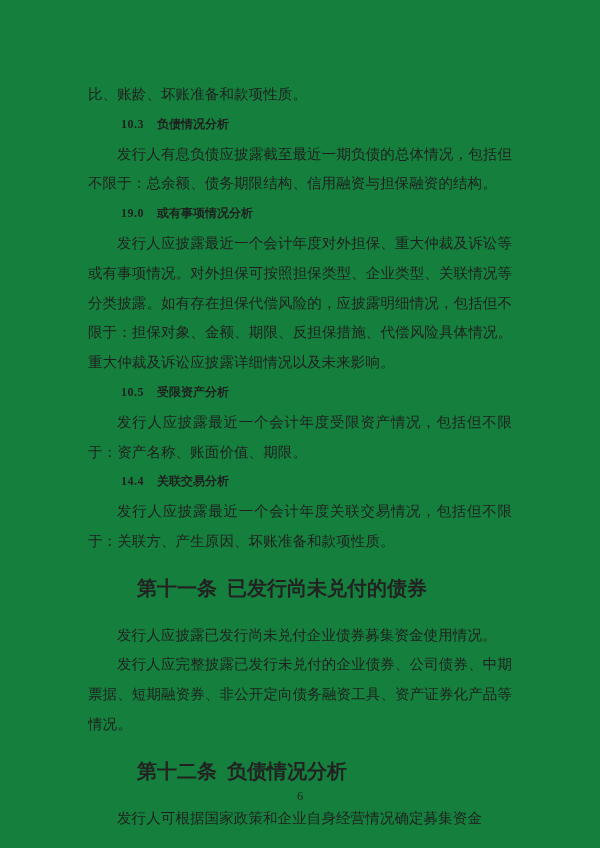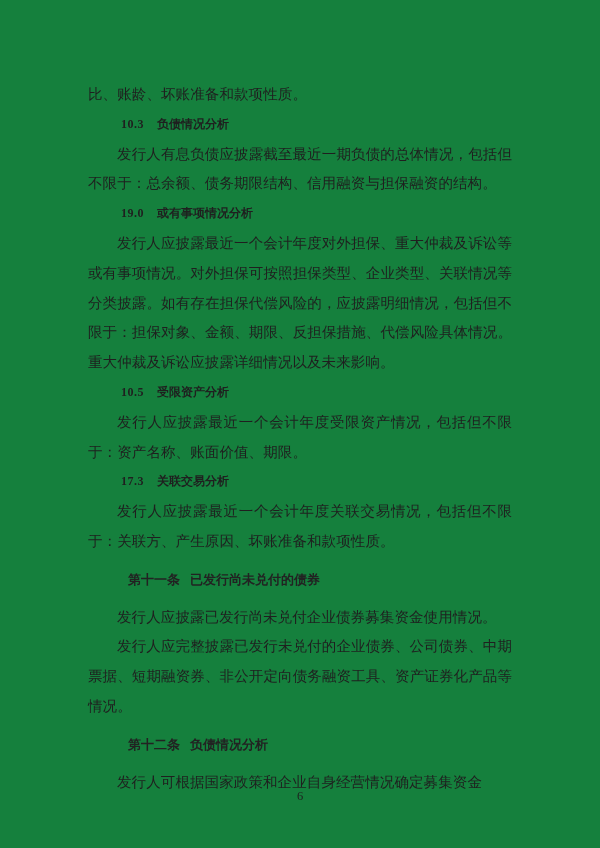--- a/index.html
+++ b/index.html
@@ -39,23 +39,23 @@
     font-size: 12px;
     line-height: 29.8px;
     font-weight: bold;
     font-family: "Liberation Serif", serif;
   }
   .sub-heading .num {
     margin-right: 13px;
     letter-spacing: 0.5px;
   }
   .article-heading {
-    margin: 8px;
+    margin: 17px;
     padding-left: 32px;
-    font-size: 13px;
+    font-size: 20px;
     line-height: 29.8px;
     font-weight: bold;
     font-family: "Liberation Sans", sans-serif;
     color: #222222;
   }
   .article-heading .num {
     margin-right: 10px;
   }
   .page-number {
     position: absolute;
@@ -80,21 +80,21 @@
     <p class="body indent">发行人有息负债应披露截至最近一期负债的总体情况，包括但不限于：总余额、债务期限结构、信用融资与担保融资的结构。</p>
 
     <h3 class="sub-heading"><span class="num">19.0</span><span>或有事项情况分析</span></h3>
 
     <p class="body indent">发行人应披露最近一个会计年度对外担保、重大仲裁及诉讼等或有事项情况。对外担保可按照担保类型、企业类型、关联情况等分类披露。如有存在担保代偿风险的，应披露明细情况，包括但不限于：担保对象、金额、期限、反担保措施、代偿风险具体情况。重大仲裁及诉讼应披露详细情况以及未来影响。</p>
 
     <h3 class="sub-heading"><span class="num">10.5</span><span>受限资产分析</span></h3>
 
     <p class="body indent">发行人应披露最近一个会计年度受限资产情况，包括但不限于：资产名称、账面价值、期限。</p>
 
-    <h3 class="sub-heading"><span class="num">17.3</span><span>关联交易分析</span></h3>
+    <h3 class="sub-heading"><span class="num">14.4</span><span>关联交易分析</span></h3>
 
     <p class="body indent">发行人应披露最近一个会计年度关联交易情况，包括但不限于：关联方、产生原因、坏账准备和款项性质。</p>
 
     <h2 class="article-heading"><span class="num">第十一条</span><span>已发行尚未兑付的债券</span></h2>
 
     <p class="body indent">发行人应披露已发行尚未兑付企业债券募集资金使用情况。</p>
 
     <p class="body indent">发行人应完整披露已发行未兑付的企业债券、公司债券、中期票据、短期融资券、非公开定向债务融资工具、资产证券化产品等情况。</p>
 
     <h2 class="article-heading"><span class="num">第十二条</span><span>负债情况分析</span></h2>

